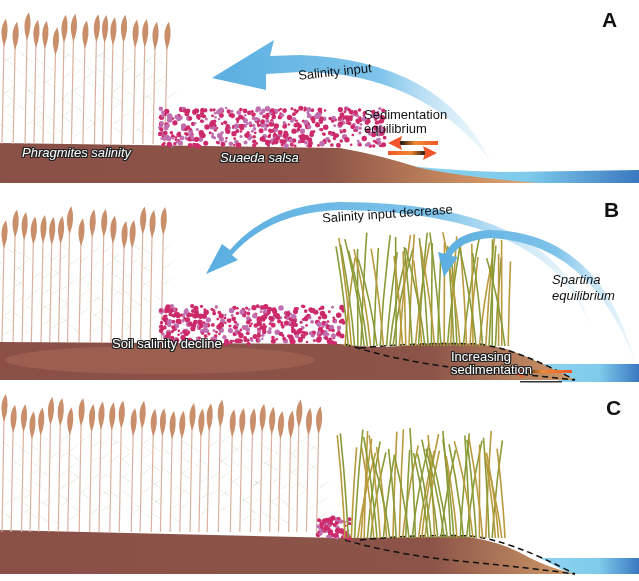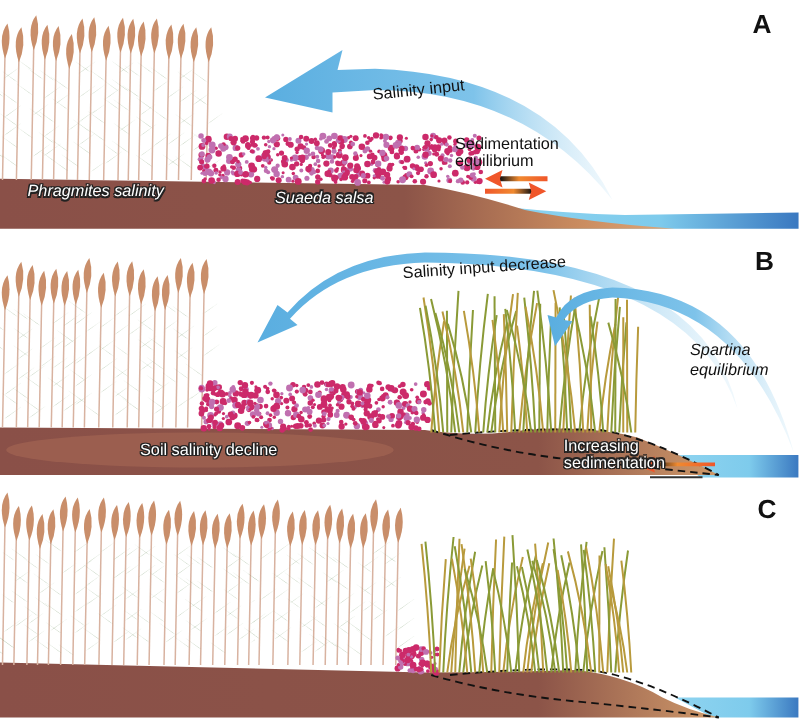--- a/index.html
+++ b/index.html
@@ -1374,21 +1374,21 @@
         <path d="M508,179.5 L524,173 L522,179.5 L524,186 Z" fill="#f0562a"></path>
         <path d="M520,189 L562,189 L562,190.5 L520,190.5 Z" fill="#333"></path>
       </g>
     </svg>
     <div class="lbl panel-letter" style="left:604px;top:6px;">B</div>
     <div class="lbl f13" style="left:322px;top:14px;transform:rotate(-4deg);">Salinity input decrease</div>
     <div class="lbl f13 italic" style="left:510px;top:80px;line-height:16px;padding-left:42px;">
       <div>Spartina</div>
       <div>equilibrium</div>
     </div>
-    <div class="lbl f13 label-outline" style="left:112px;top:160px;">Soil salinity decline</div>
+    <div class="lbl f13 label-outline" style="left:112px;top:144px;">Soil salinity decline</div>
     <div class="lbl f13 label-outline" style="left:451px;top:158px;line-height:13px;">
       <div>Increasing</div>
       <div>sedimentation</div>
     </div>
   </div>
 
   <div class="panel" style="top:388px;height:193px;">
     <svg width="639" height="193">
       <path d="M540,170 L639,170 L639,186 L570,186 Z" fill="url(#waterG)"></path>
       <path d="M0,142 L340,150 Q400,150 460,148 Q500,152 530,170 Q550,180 575,186 L0,186 Z" fill="url(#soilB)"></path>

